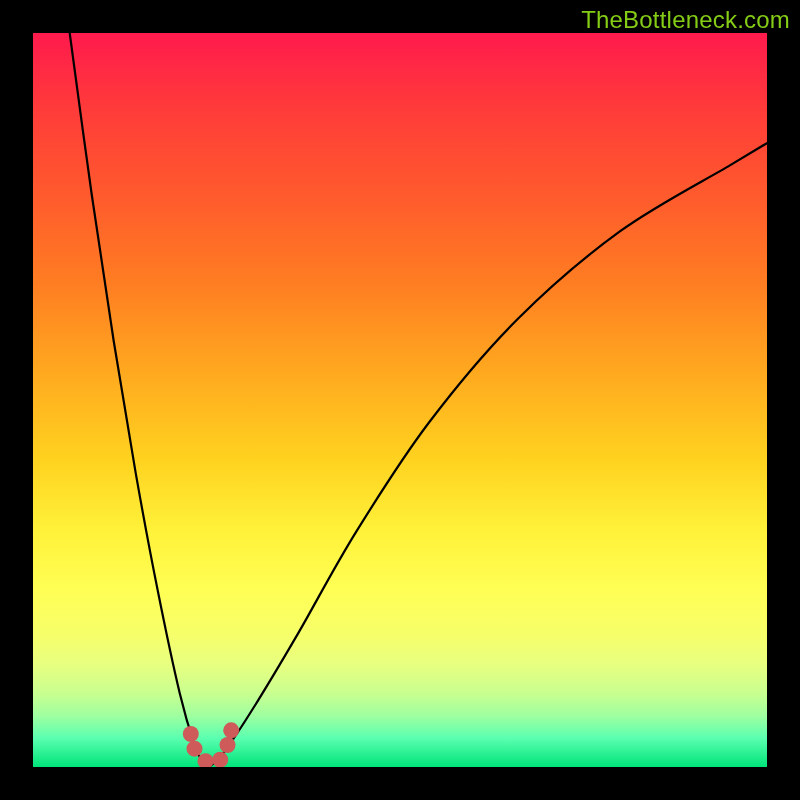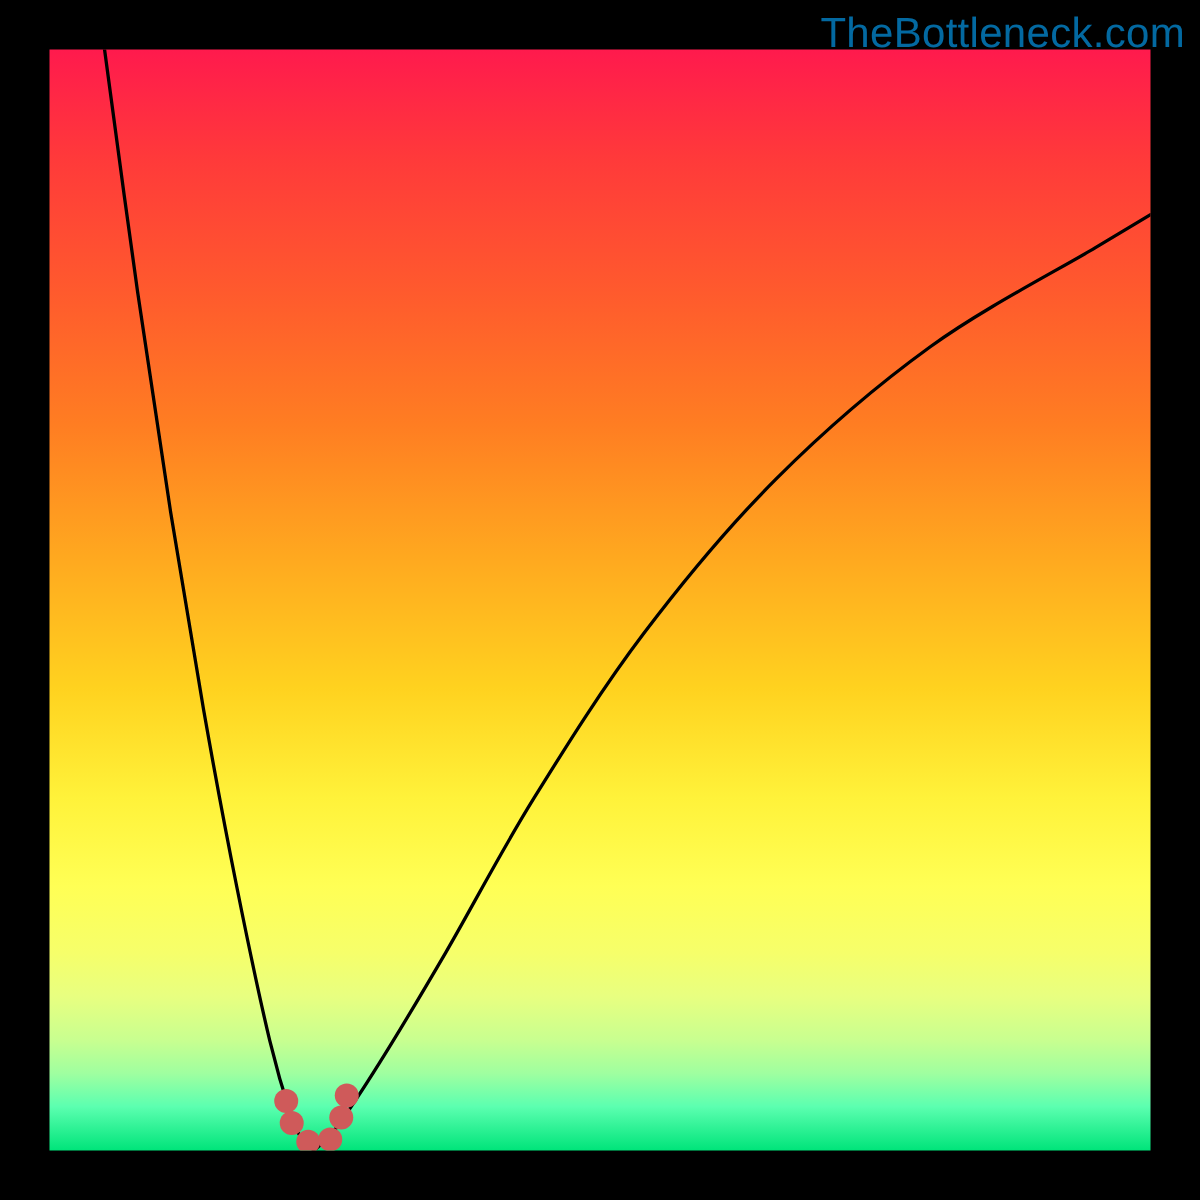--- a/index.html
+++ b/index.html
@@ -39,22 +39,22 @@
       #e8ff80 86%,
       #c8ff90 90%,
       #9fffa0 93%,
       #5cffb0 96%,
       #00e47a 100%);
   }
   .watermark {
     position: absolute;
     top: 6px;
     right: 10px;
-    color: #0369a1;
-    font-size: 28px;
+    color: #84cc16;
+    font-size: 24px;
     font-weight: 500;
     letter-spacing: 0.2px;
     user-select: none;
   }
   svg.curves {
     position: absolute;
     left: 0;
     top: 0;
     width: 734px;
     height: 734px;

